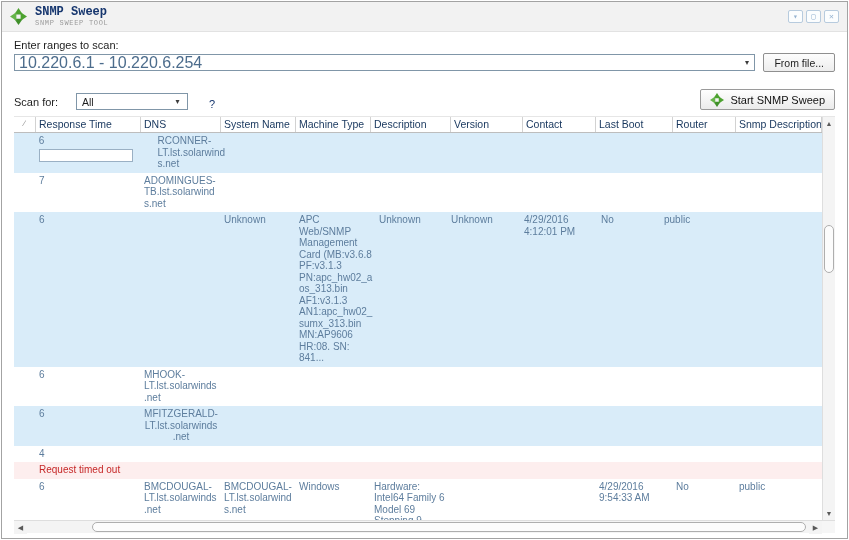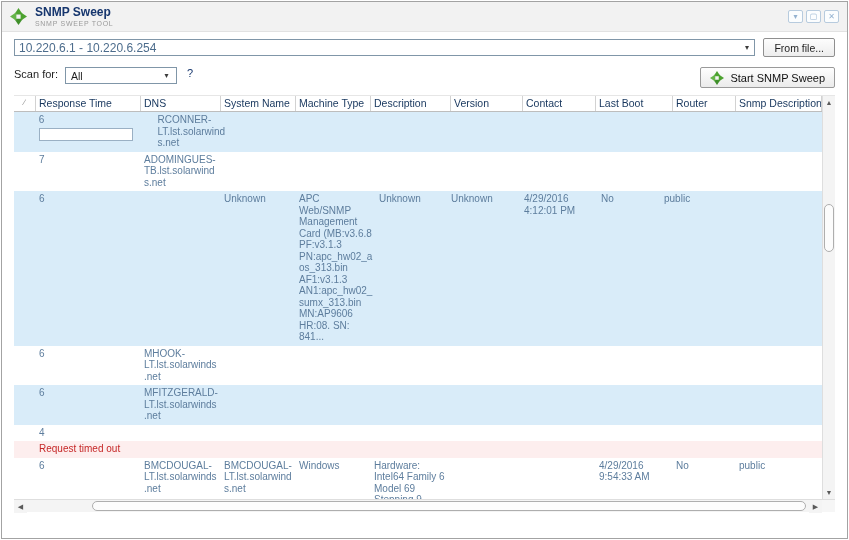--- a/index.html
+++ b/index.html
@@ -2,38 +2,38 @@
 <html><head>
 <meta charset="utf-8">
 <style>
   * { box-sizing: border-box; }
   html,body { margin:0; padding:0; background:#ffffff; }
   body { width:849px; height:540px; position:relative; font-family:"Liberation Sans", sans-serif; overflow:hidden; }
 
   .window { position:absolute; left:1px; top:1px; width:847px; height:538px; border:1px solid #a3a3a3; background:#fff; }
 
   
-  .titlebar { height:30px; background:#f2f2f2; border-bottom:1px solid #e2e2e2; display:flex; align-items:center; padding:0 8px; }
+  .titlebar { height:30px; background:#f2f2f2; border-bottom:1px solid #e2e2e2; display:flex; align-items:center; padding:0 8px;font-family:Liberation Mono, monospace; }
   .app-icon { width:17px; height:17px; flex:0 0 auto; }
   .titles { margin-left:8px; display:flex; flex-direction:column; justify-content:center; }
   .title { font-size:12px; font-weight:700; color:#16366e; line-height:13px; }
   .subtitle { font-size:7px; color:#9b9b9b; letter-spacing:0.7px; line-height:9px; }
   .win-controls { margin-left:auto; display:flex; gap:3px; }
   .win-btn { width:15px; height:13px; border:1px solid #b7cbde; background:#fbfdfe; color:#94b2d0; font-size:8px; line-height:11px; text-align:center; border-radius:2px; cursor:default; }
 
   
   .content { padding:6px 12px 0 12px; }
   .field-label { font-size:11px; color:#1e1e1e; height:15px; line-height:14px; }
   .ranges-row { display:flex; gap:8px; align-items:center; height:19px; }
   .combobox { flex:1; height:17px; border:1px solid #8096a8; display:flex; align-items:stretch; background:#fff; }
-  .combobox input { flex:1; border:0; outline:0; font-size:12px; padding:0 4px; color:#4c6c8c; filter:blur(0.6px); background:transparent; font-family:"Liberation Sans", sans-serif; }
+  .combobox input { flex:1; border:0; outline:0; font-size:16px; padding:0 4px; color:#4c6c8c; filter:blur(0.6px); background:transparent; font-family:"Liberation Sans", sans-serif; }
   .combo-arrow { width:15px; display:flex; align-items:center; justify-content:center; font-size:8px; color:#3c3c3c; }
   .btn { height:19px; border:1px solid #8f8f8f; background:linear-gradient(#fdfdfd,#ededed); font-size:10.5px; padding:0 10px; border-radius:2px; color:#1e1e1e; font-family:"Liberation Sans", sans-serif; white-space:nowrap; }
 
-  .scan-row { display:flex; align-items:flex-start; margin-top:10px; gap:7px; height:22px; }
+  .scan-row { display:flex; align-items:flex-end; margin-top:16px; gap:18px; height:22px; }
   .selectbox { width:112px; height:17px; border:1px solid #8096a8; display:flex; align-items:center; justify-content:space-between; padding:0 2px 0 5px; font-size:10.5px; color:#1e1e1e; background:#fff; }
   .help { color:#16366e; font-size:11px; margin-left:3px; cursor:pointer; }
   .start-btn { margin-left:auto; display:flex; align-items:center; gap:6px; height:21px; border:1px solid #9a9a9a; background:linear-gradient(#fefefe,#ebebeb); padding:0 9px; font-size:11px; border-radius:2px; color:#111; font-family:"Liberation Sans", sans-serif; }
 
   
   .grid-wrap { margin-top:6px; height:404px; display:flex; border-top:1px solid #e6e6e6; }
   .table-area { flex:1; overflow:hidden; }
   .thead { display:flex; height:16px; border-bottom:1px solid #bdbdbd; color:#17365d; font-size:10.5px; background:#fff; }
   .th { padding:1px 3px; border-right:1px solid #d2d2d2; white-space:nowrap; overflow:hidden; }
   .gutter-head { width:22px; border-right:1px solid #d2d2d2; color:#8a8a8a; font-size:8px; text-align:center; line-height:14px; }
@@ -77,20 +77,21 @@
     </div>
     <div class="win-controls">
       <div class="win-btn">▾</div>
       <div class="win-btn">▢</div>
       <div class="win-btn">✕</div>
     </div>
   </div>
 
   <div class="content">
 
+    <div class="field-label">Enter ranges to scan:</div>
 
     <div class="ranges-row">
       <div class="combobox">
         <input type="text" value="10.220.6.1 - 10.220.6.254" style="">
         <div class="combo-arrow">▾</div>
       </div>
       <button class="btn">From file...</button>
     </div>
 
     <div class="scan-row">
@@ -179,21 +180,21 @@
               <div class="tcell blur" style="width: 80px;"></div>
               <div class="tcell blur" style="width: 72px;"></div>
               <div class="tcell blur" style="width: 73px;"></div>
               <div class="tcell blur" style="width: 77px;"></div>
               <div class="tcell blur" style="width: 63px;"></div>
               <div class="tcell blur" style="width: 86px;"></div>
             </div>
             <div class="trow alt">
               <div class="tcell" style="width: 22px;"></div>
               <div class="tcell blur" style="width: 105px;">6</div>
-              <div class="tcell blur" style="width: 80px;">MFITZGERALD-LT.lst.solarwinds.net</div>
+              <div class="tcell blur" style="width: 80px; text-align: center;">MFITZGERALD-LT.lst.solarwinds.net</div>
               <div class="tcell blur" style="width: 75px;"></div>
               <div class="tcell blur" style="width: 75px;"></div>
               <div class="tcell blur" style="width: 80px;"></div>
               <div class="tcell blur" style="width: 72px;"></div>
               <div class="tcell blur" style="width: 73px;"></div>
               <div class="tcell blur" style="width: 77px;"></div>
               <div class="tcell blur" style="width: 63px;"></div>
               <div class="tcell blur" style="width: 86px;"></div>
             </div>
             <div class="trow white">

